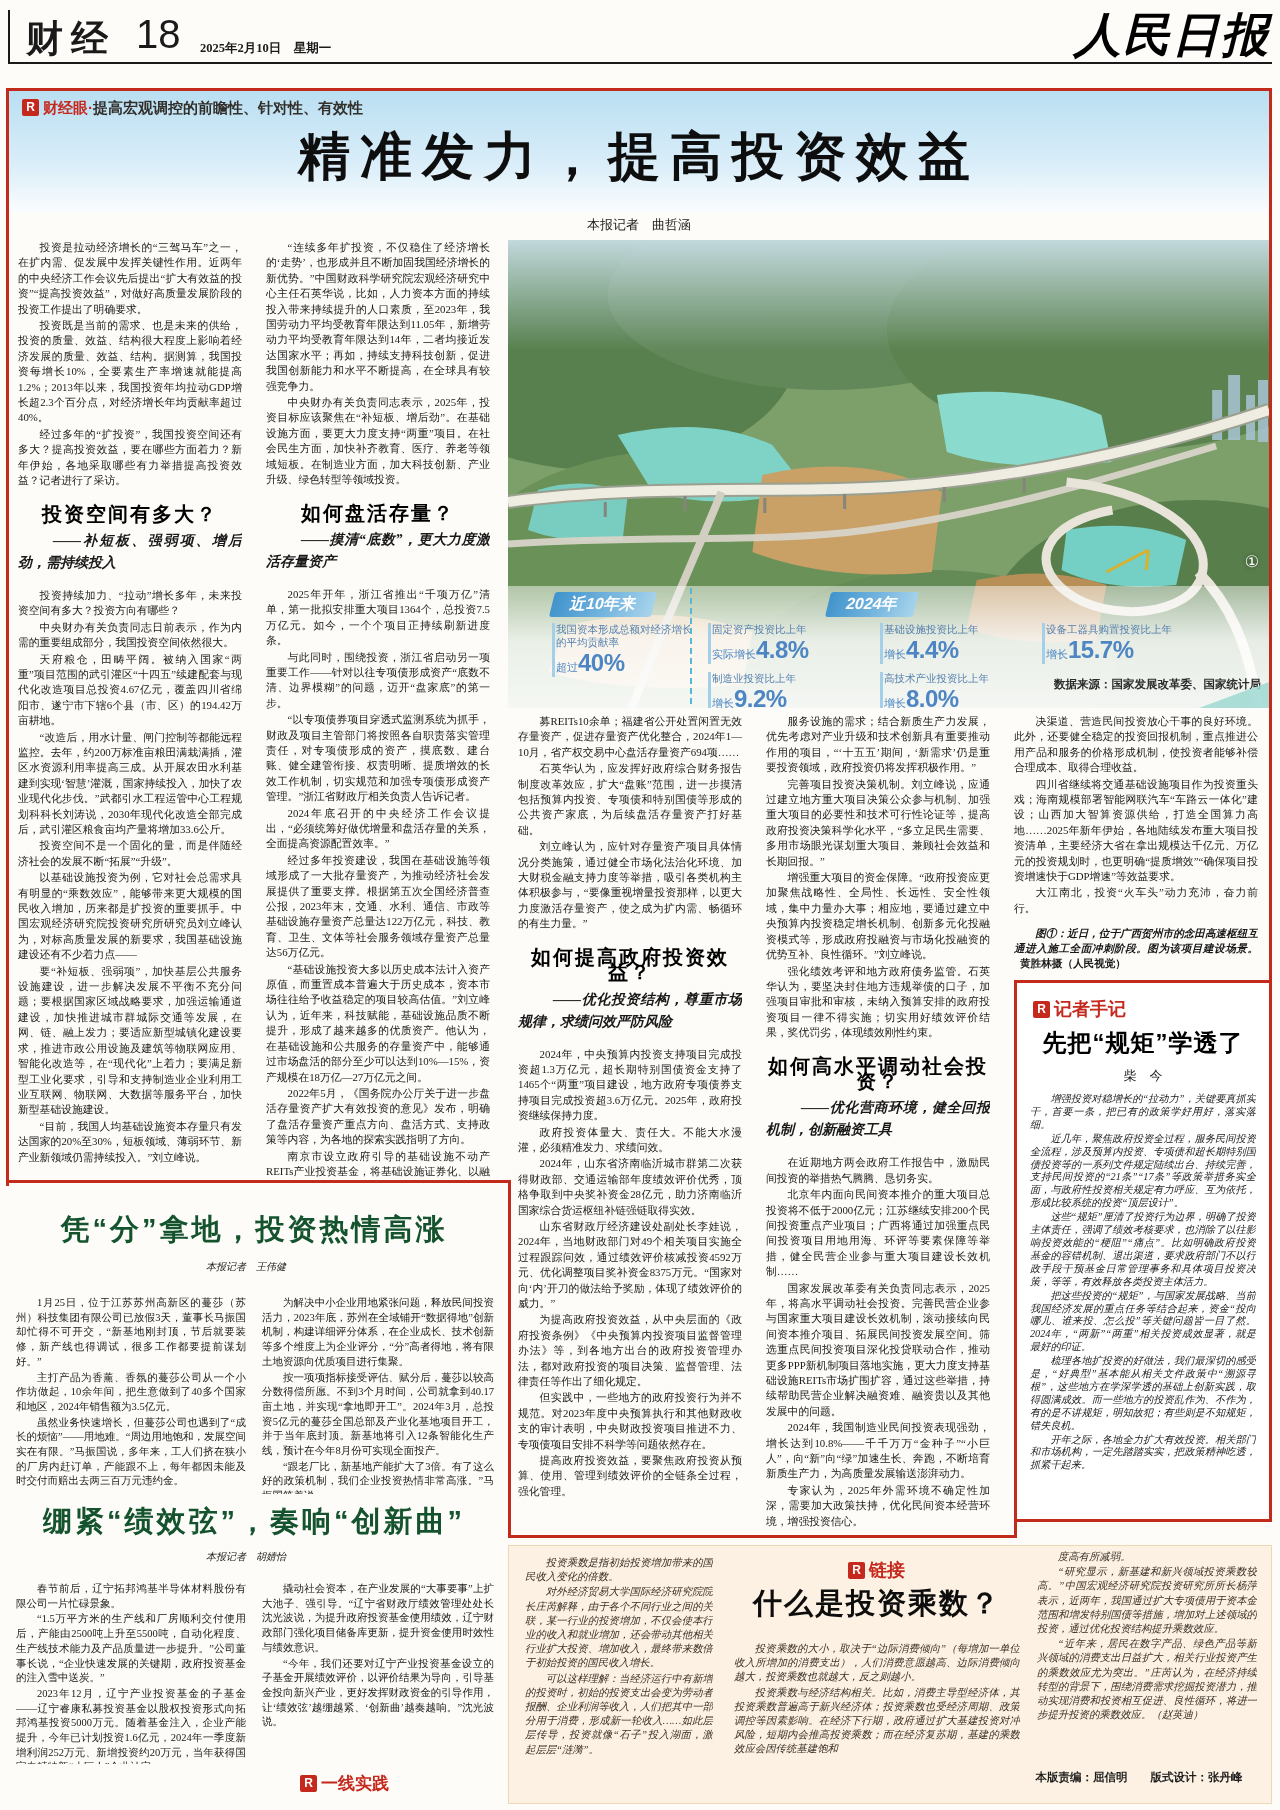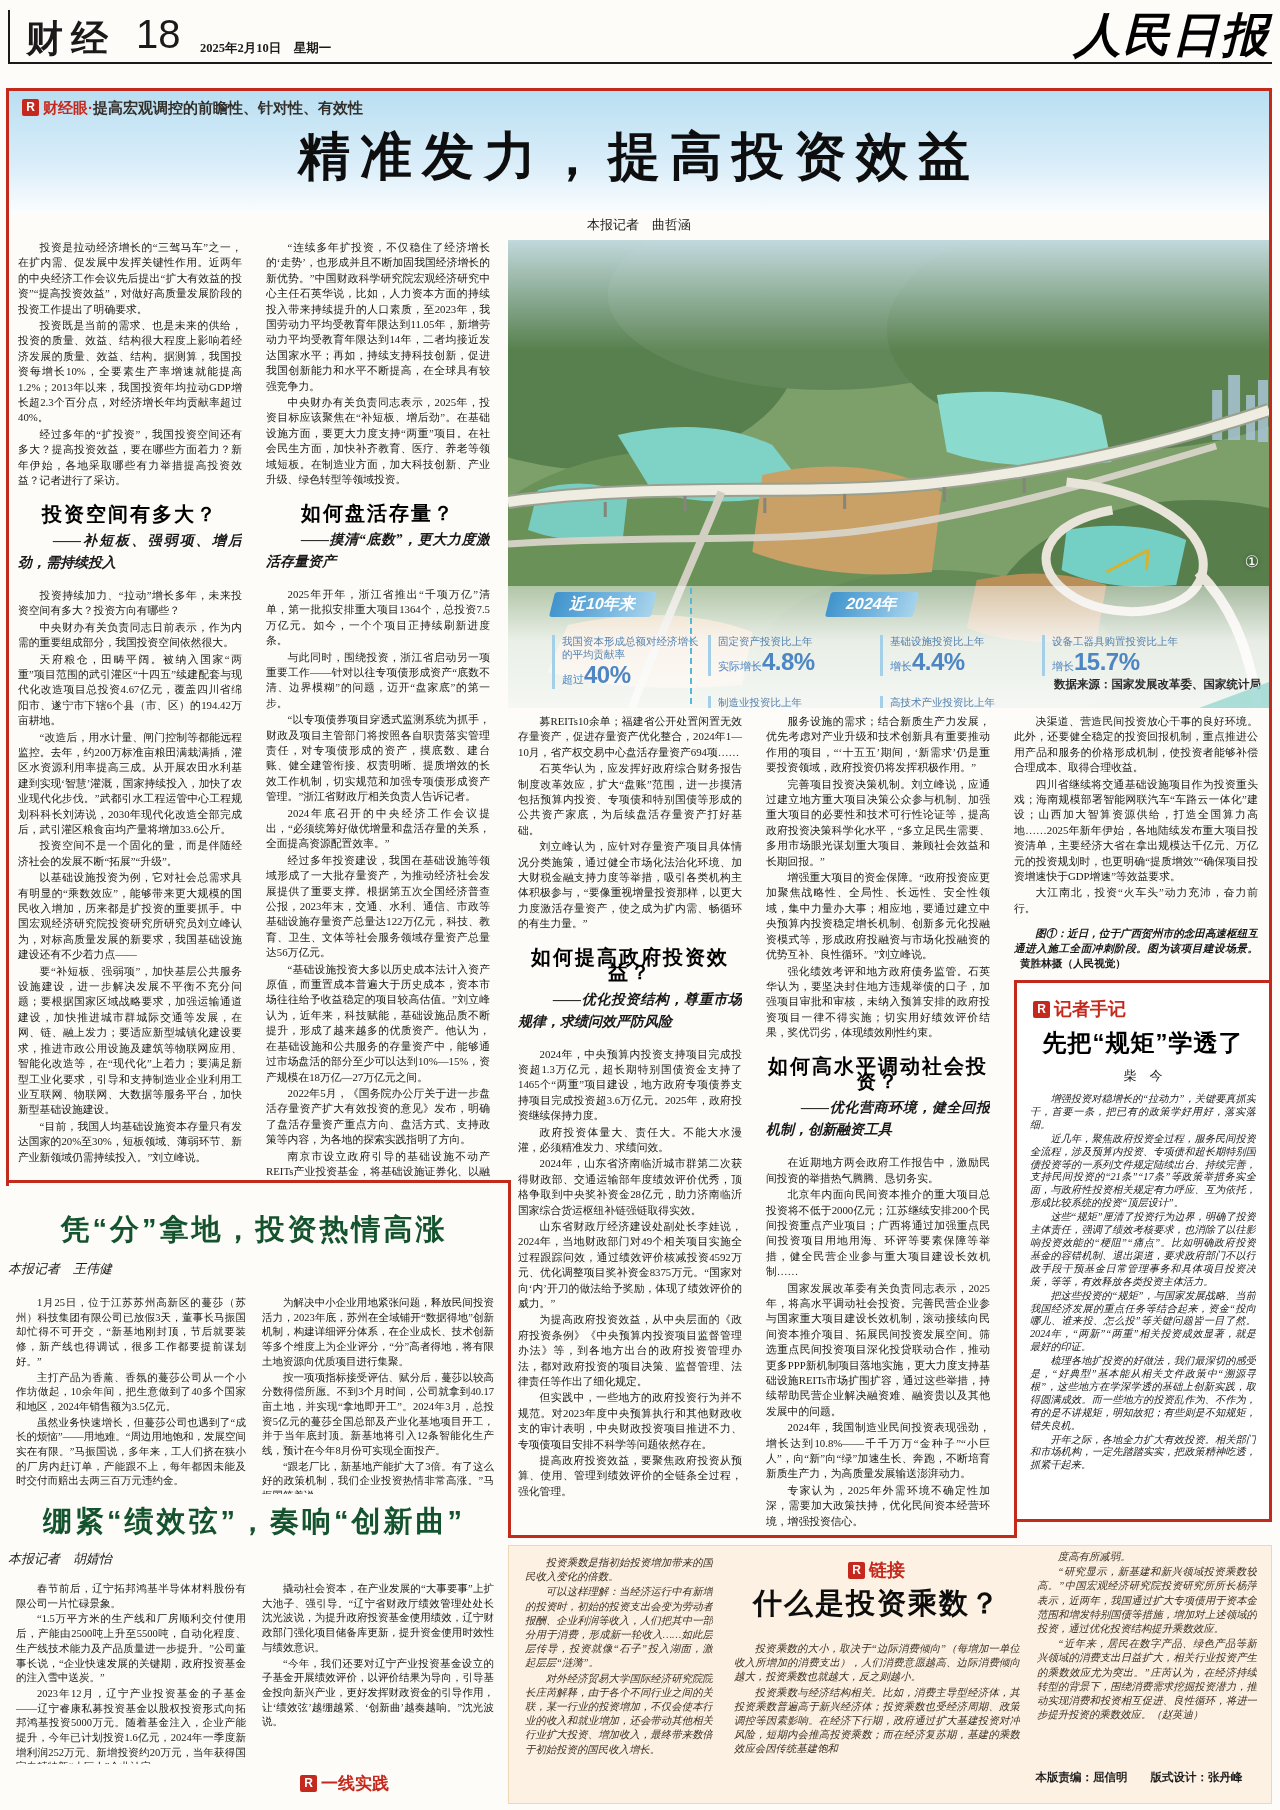--- a/index.html
+++ b/index.html
@@ -43,21 +43,21 @@
   #c5{left:1014px;top:714px;width:244px;height:264px;}
   
   #figure{left:508px;top:240px;width:761px;height:468px;overflow:hidden;background:#7d9f6a;}
   #figure svg{display:block;width:100%;height:100%;}
   #fig-badge{right:10px;top:312px;color:#fff;font-size:16px;text-shadow:0 0 4px rgba(0,0,0,.6);}
   #overlay{left:0;bottom:0;width:761px;height:122px;position:absolute;
            background:linear-gradient(rgba(255,255,255,.48),rgba(255,255,255,.86) 45%,rgba(255,255,255,.93));}
   .pill{display:inline-block;background:linear-gradient(100deg,#3f93cc,#7ab8e0 60%,#a9d5ec);color:#fff;
         font-weight:700;font-size:16px;padding:2px 18px;transform:skewX(-14deg);border-radius:3px;
         font-family:"Liberation Sans","DejaVu Sans",sans-serif;}
-  .stat{border-left:3px solid #a3cfe9;padding-left:7px;margin-top:12px;}
+  .stat{border-left:3px solid #a3cfe9;padding-left:1px;}
   .stat-desc{font-size:10.5px;line-height:13px;color:#527fad;font-family:"Liberation Sans","DejaVu Sans",sans-serif;}
   .stat-prefix{font-size:11px;color:#4d86c2;font-family:"Liberation Sans","DejaVu Sans",sans-serif;}
   .stat-num{font-size:24px;font-weight:700;color:#4d86c2;font-family:"Liberation Sans","DejaVu Sans",sans-serif;letter-spacing:-0.5px;}
   #og1{position:absolute;left:44px;top:6px;width:150px;}
   #og1 .pill{margin-bottom:6px;}
   #og2{position:absolute;left:200px;top:6px;width:545px;}
   #og2 .pill{margin:0 0 6px 120px;}
   #og2 .stats{display:grid;grid-template-columns:150px 140px 185px;column-gap:22px;row-gap:8px;}
   #odiv{position:absolute;left:182px;top:2px;height:116px;border-left:2px dashed #57b7d8;}
   #osource{position:absolute;right:8px;bottom:16px;font-size:11.5px;font-weight:700;color:#2b2b2b;
@@ -69,21 +69,21 @@
   #nb-label{left:16px;top:14px;}
   #nb-title{left:0;top:44px;width:252px;text-align:center;font-size:24px;font-weight:800;letter-spacing:1px;
             font-family:"Liberation Sans","DejaVu Sans",sans-serif;color:#000;}
   #nb-author{left:0;top:84px;width:252px;text-align:center;font-size:13px;}
   #nb-body{left:13px;top:110px;width:226px;height:418px;font-size:10.2px;line-height:12.9px;
            font-style:italic;text-align:justify;overflow:hidden;}
   #nb-body p{margin:0 0 1px 0;text-indent:2em;}
   
   .art-title{left:8px;width:492px;text-align:center;font-size:29px;font-weight:800;letter-spacing:3px;
              font-family:"Liberation Sans","DejaVu Sans",sans-serif;color:#14532d;}
-  .art-byline{left:8px;width:492px;font-size:13px;font-style:italic;}
+  .art-byline{left:0;width:492px;text-align:center;font-size:10px;font-style:italic;}
   #a1-title{top:1210px;} #a1-byline{top:1260px;}
   #a1c1{left:16px;top:1296px;width:230px;height:198px;}
   #a1c2{left:262px;top:1296px;width:232px;height:198px;}
   #a2-title{top:1502px;} #a2-byline{top:1550px;}
   #a2c1{left:16px;top:1582px;width:230px;height:182px;}
   #a2c2{left:262px;top:1582px;width:232px;height:182px;}
   .smallcol{font-size:10.5px;line-height:14.7px;}
   #frontline{left:300px;top:1772px;font-size:17px;}
   
   #linkbox{left:508px;top:1545px;width:762px;height:257px;background:#fcf1e2;border:1px solid #eed7b4;}
@@ -317,22 +317,22 @@
     <span class="ricon">R</span><span>一线实践</span>
   </div>
 
   <div class="abs" id="linkbox">
     <div class="abs boxlabel" id="lb-label">
       <span class="ricon">R</span><span>链接</span>
     </div>
     <div class="abs" id="lb-title">什么是投资乘数？</div>
     <div class="lb-col" id="lb-c1">
         <p class="bp">投资乘数是指初始投资增加带来的国民收入变化的倍数。</p>
+        <p class="bp">对外经济贸易大学国际经济研究院院长庄芮解释，由于各个不同行业之间的关联，某一行业的投资增加，不仅会使本行业的收入和就业增加，还会带动其他相关行业扩大投资、增加收入，最终带来数倍于初始投资的国民收入增长。</p>
         <p class="bp">可以这样理解：当经济运行中有新增的投资时，初始的投资支出会变为劳动者报酬、企业利润等收入，人们把其中一部分用于消费，形成新一轮收入……如此层层传导，投资就像“石子”投入湖面，激起层层“涟漪”。</p>
-        <p class="bp">对外经济贸易大学国际经济研究院院长庄芮解释，由于各个不同行业之间的关联，某一行业的投资增加，不仅会使本行业的收入和就业增加，还会带动其他相关行业扩大投资、增加收入，最终带来数倍于初始投资的国民收入增长。</p>
       </div>
     <div class="lb-col" id="lb-c2">
         <p class="bp">投资乘数的大小，取决于“边际消费倾向”（每增加一单位收入所增加的消费支出），人们消费意愿越高、边际消费倾向越大，投资乘数也就越大，反之则越小。</p>
         <p class="bp">投资乘数与经济结构相关。比如，消费主导型经济体，其投资乘数普遍高于新兴经济体；投资乘数也受经济周期、政策调控等因素影响。在经济下行期，政府通过扩大基建投资对冲风险，短期内会推高投资乘数；而在经济复苏期，基建的乘数效应会因传统基建饱和</p>
       </div>
     <div class="lb-col" id="lb-c3">
         <p class="bp">度高有所减弱。</p>
         <p class="bp">“研究显示，新基建和新兴领域投资乘数较高。”中国宏观经济研究院投资研究所所长杨萍表示，近两年，我国通过扩大专项债用于资本金范围和增发特别国债等措施，增加对上述领域的投资，通过优化投资结构提升乘数效应。</p>
         <p class="bp">“近年来，居民在数字产品、绿色产品等新兴领域的消费支出日益扩大，相关行业投资产生的乘数效应尤为突出。”庄芮认为，在经济持续转型的背景下，围绕消费需求挖掘投资潜力，推动实现消费和投资相互促进、良性循环，将进一步提升投资的乘数效应。（赵英迪）</p>
       </div>

